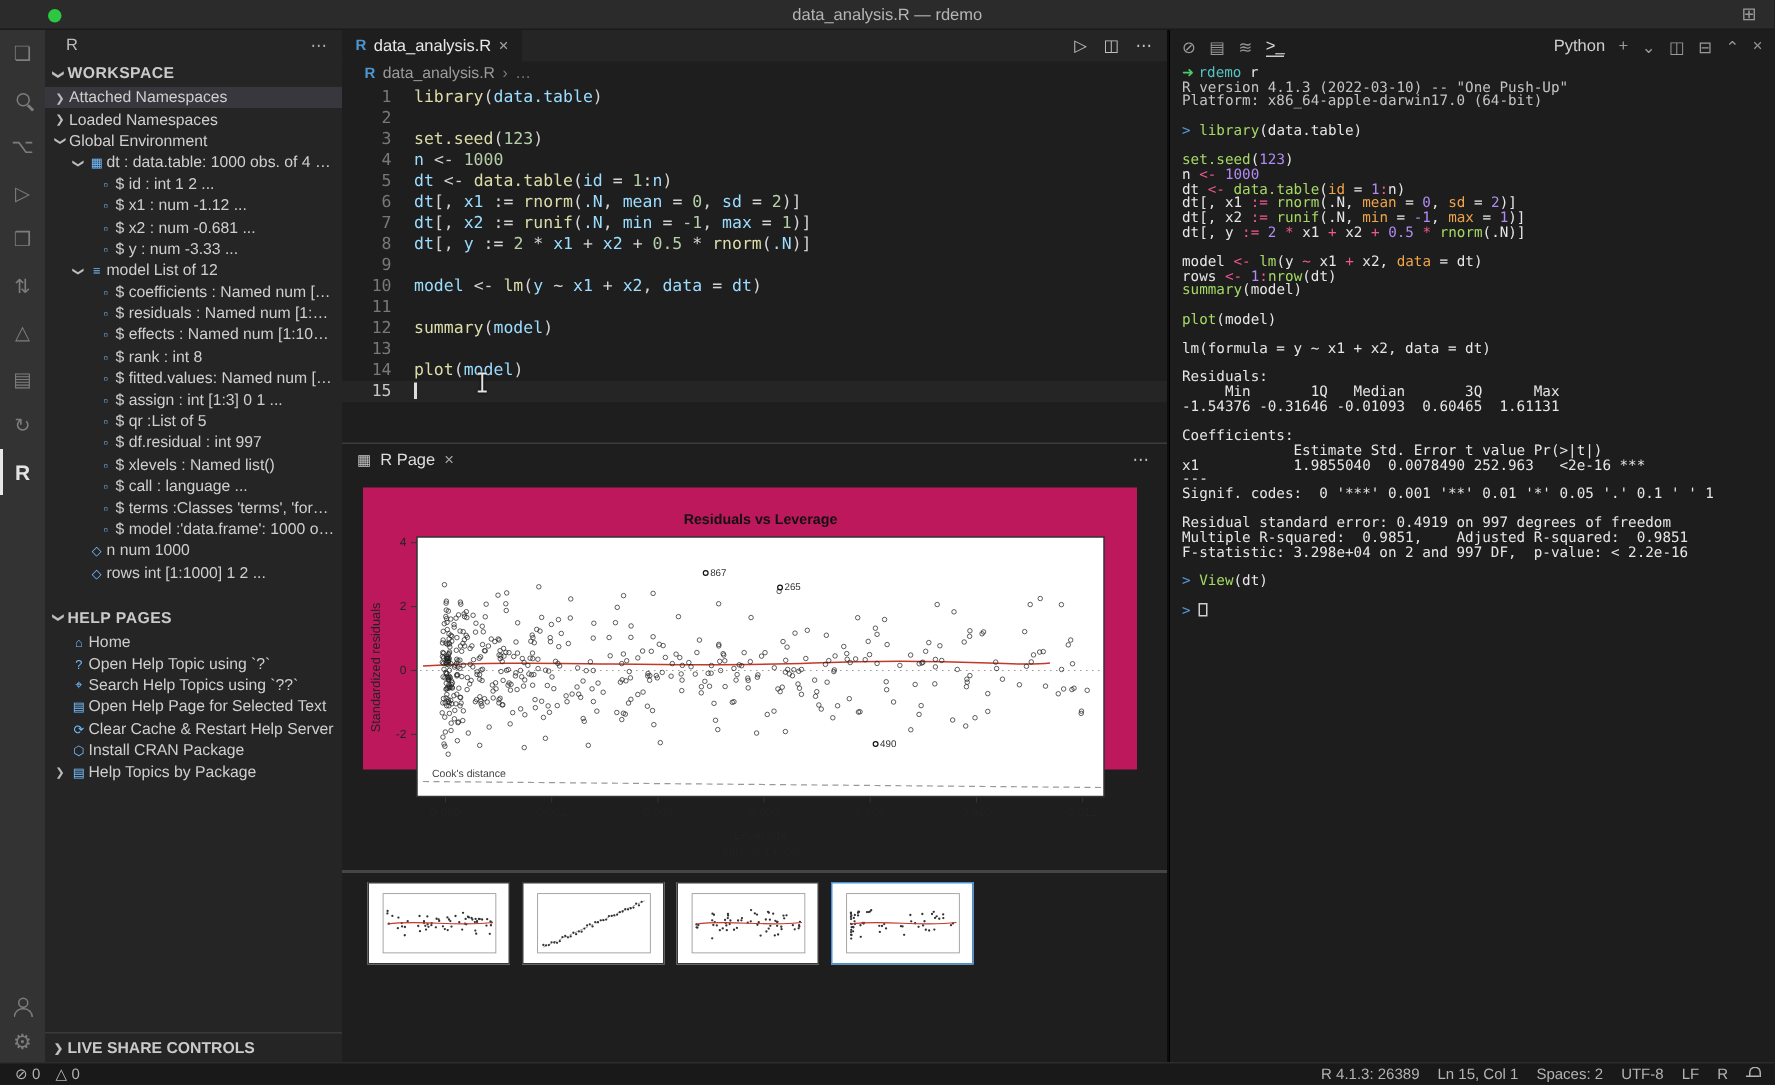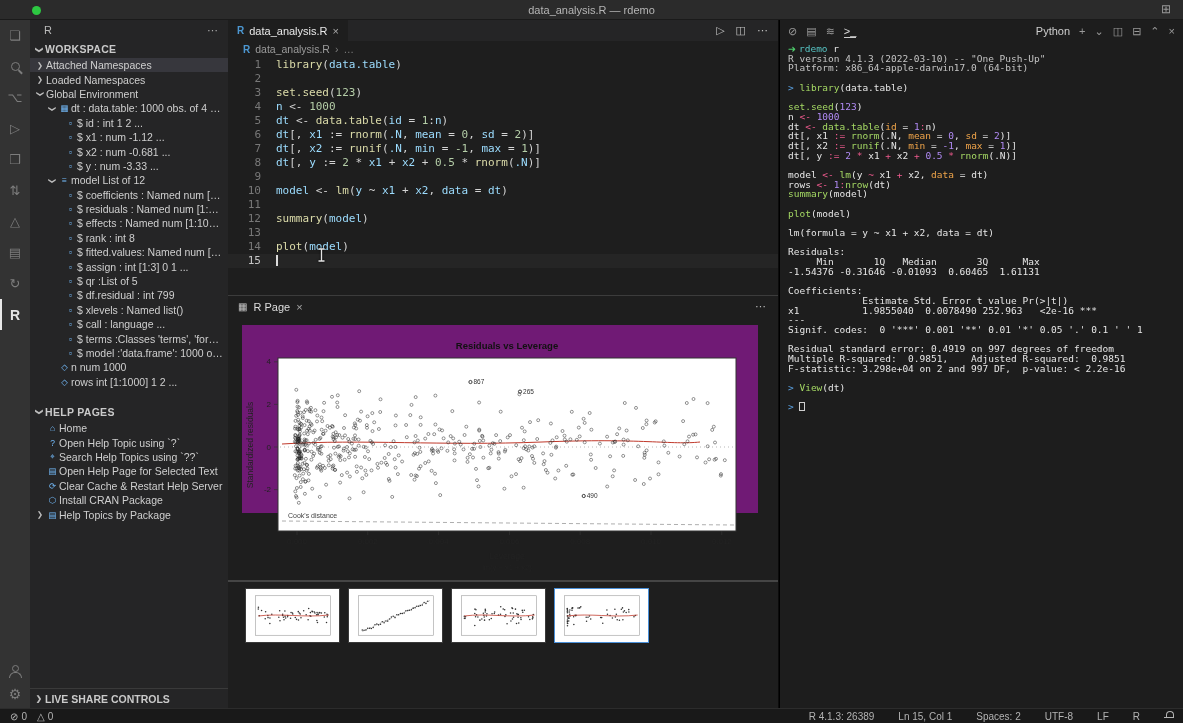--- a/index.html
+++ b/index.html
@@ -56,21 +56,21 @@
   .cline.active{background:rgba(255,255,255,.035)}
   .gut{width:48px;flex:0 0 48px;text-align:right;padding-right:15px;color:#787878}
   .cline.active .gut{color:#c6c6c6}
   .ltext{white-space:pre}
   .tk-f{color:#dcdcaa}.tk-v{color:#9cdcfe}.tk-n{color:#b5cea8}.tk-p{color:#d4d4d4}.tk-o{color:#d4d4d4}
   .caret{display:inline-block;width:2px;height:11px;background:#dcdcdc;vertical-align:text-top;margin-top:1px}
 
   .panel-tabs{position:absolute;top:275px;left:0;right:0;height:22px;border-top:1px solid #3c3c3c;display:flex;align-items:center;gap:6px;padding-left:10px;color:#ddd;font-size:11px}
   .ptab-icon{color:#c5c5c5;font-size:10px}
   .panel-kebab{margin-left:auto;padding-right:12px;color:#bbb;cursor:pointer}
-  .plot-card{position:absolute;left:14px;top:305px;width:516px;height:188px;background:#701a75}
+  .plot-card{position:absolute;left:14px;top:305px;width:516px;height:188px;background:#be185d}
   .plot-card svg{display:block}
   .panel-divider{position:absolute;top:560px;left:0;right:0;height:2px;background:#454545;cursor:row-resize}
   .thumbs{position:absolute;top:568px;left:17px;display:flex;gap:8px}
   .thumb{width:95px;height:55px;background:#fff;border:1px solid #3a3a3a;cursor:pointer}
   .thumb.active{border-color:#4a90d9}
   .thumb svg{display:block}
 
   
   .terminal{position:absolute;left:779px;top:20px;width:404px;height:688px;background:#1d1d1d;border-left:1px solid #000}
   .term-hdr{height:22px;display:flex;align-items:center;padding:0 8px;gap:9px;color:#9a9a9a;font-size:11px}
@@ -82,21 +82,21 @@
   .term-body{padding:2px 0 0 8px;font-family:"DejaVu Sans Mono",monospace;font-size:9.5px;line-height:9.7px;cursor:text}
   .tline{height:9.7px;white-space:pre}
   .ts-g{color:#4ec96a;font-family:"DejaVu Sans",sans-serif}
   .ts-c{color:#56c2c2}.ts-p{color:#e6e6e6}.ts-d{color:#c4c4c4}.ts-f{color:#a5d964}
   .ts-n{color:#b18bf5}.ts-o{color:#ef5a8e}.ts-a{color:#efa44a}.ts-b{color:#5aa0e0}
   .hcur{display:inline-block;width:6px;height:9px;border:1px solid #cfcfcf;vertical-align:-1px}
 
   
   .statusbar{position:absolute;left:0;top:708px;width:1183px;height:15px;background:#191919;border-top:1px solid #2c2c2c;display:flex;align-items:center;font-size:10px;color:#b3b3b3;padding:0 10px}
   .st-left{display:flex;gap:10px;align-items:center}
-  .st-right{margin-left:auto;display:flex;gap:24px;align-items:flex-start}
+  .st-right{margin-left:auto;display:flex;gap:12px;align-items:flex-start}
   .st-item{display:flex;gap:3px;align-items:center;cursor:pointer;white-space:nowrap}
   .i-bell{display:inline-block;position:relative;width:9px;height:9px;cursor:pointer}
   .i-bell::before{content:"";position:absolute;left:1.5px;top:0;width:6px;height:6px;border:1px solid currentColor;border-bottom:none;border-radius:4px 4px 0 0}
   .i-bell::after{content:"";position:absolute;left:0;top:6.5px;width:9px;height:1px;background:currentColor}
 
   .mousecursor{position:absolute;left:317px;top:248px;z-index:40;pointer-events:none;filter:drop-shadow(0 0 1px #000)}
 </style>
 </head>
 <body>
 
@@ -198,21 +198,21 @@
       <div class="trow lvl2">
         <span class="ticon">▫</span>
         <span class="tlbl">$ assign : int [1:3] 0 1 ...</span>
       </div>
       <div class="trow lvl2">
         <span class="ticon">▫</span>
         <span class="tlbl">$ qr :List of 5</span>
       </div>
       <div class="trow lvl2">
         <span class="ticon">▫</span>
-        <span class="tlbl">$ df.residual : int 799</span>
+        <span class="tlbl">$ df.residual : int 997</span>
       </div>
       <div class="trow lvl2">
         <span class="ticon">▫</span>
         <span class="tlbl">$ xlevels : Named list()</span>
       </div>
       <div class="trow lvl2">
         <span class="ticon">▫</span>
         <span class="tlbl">$ call : language ...</span>
       </div>
       <div class="trow lvl2">

